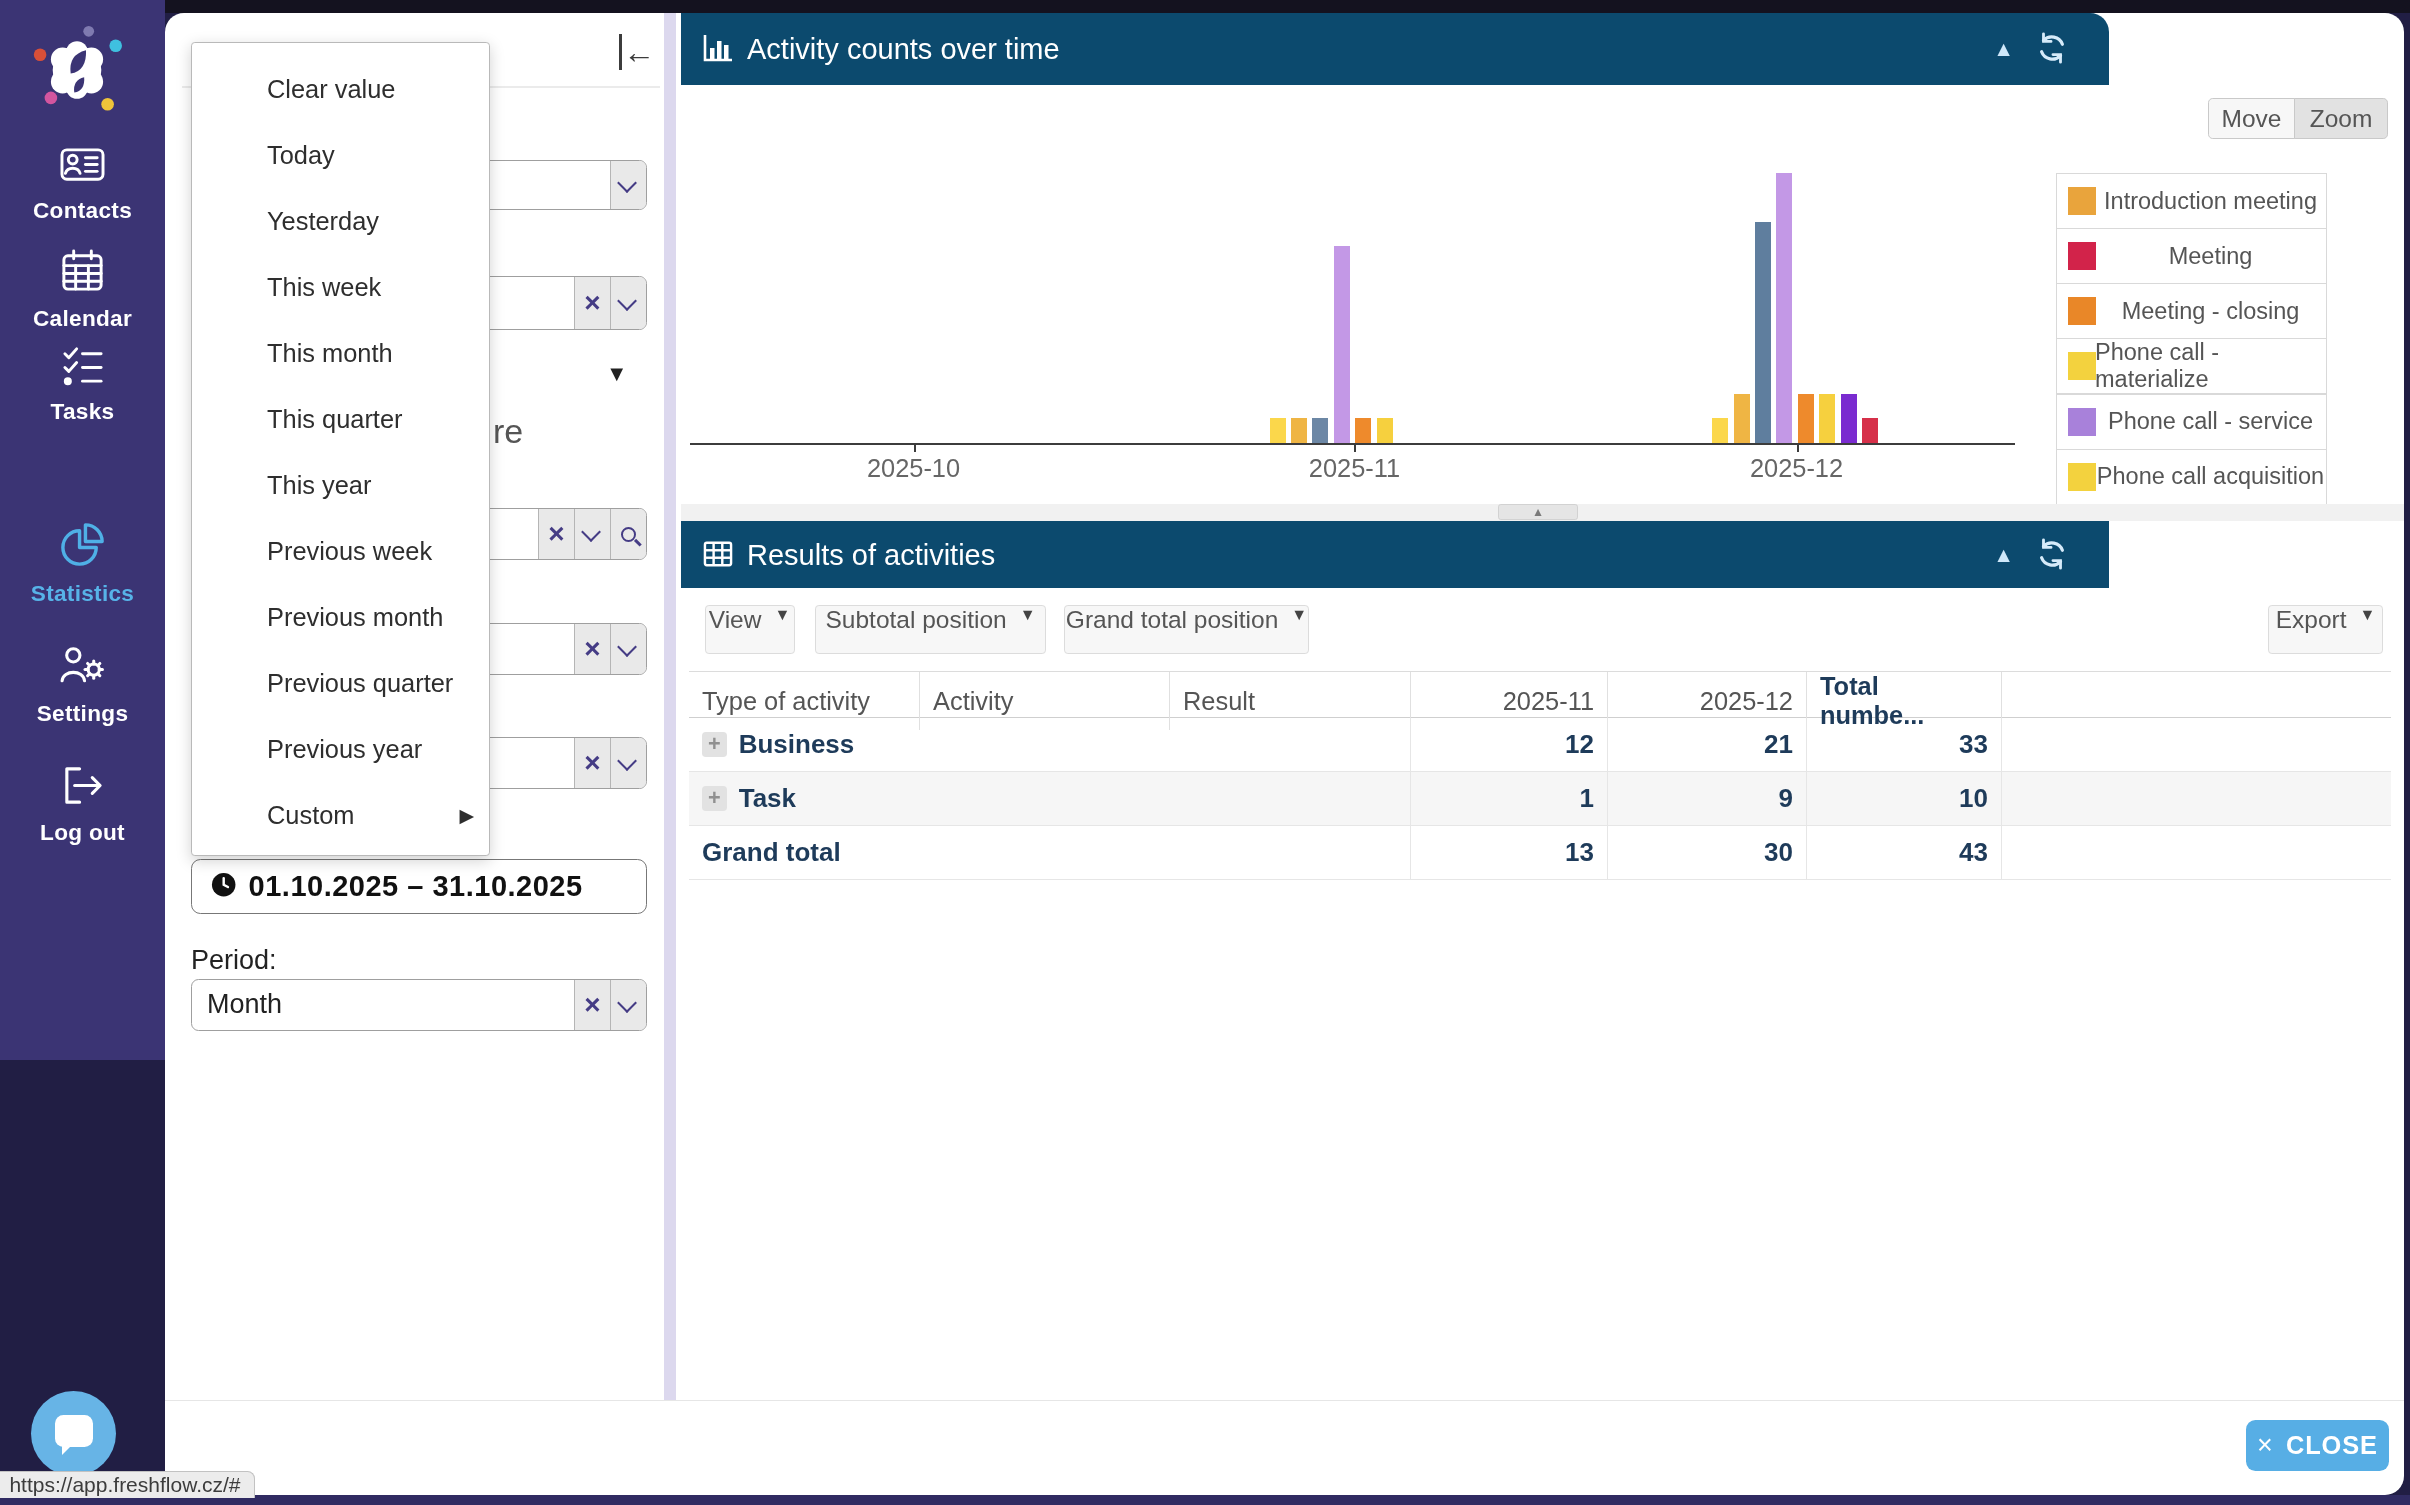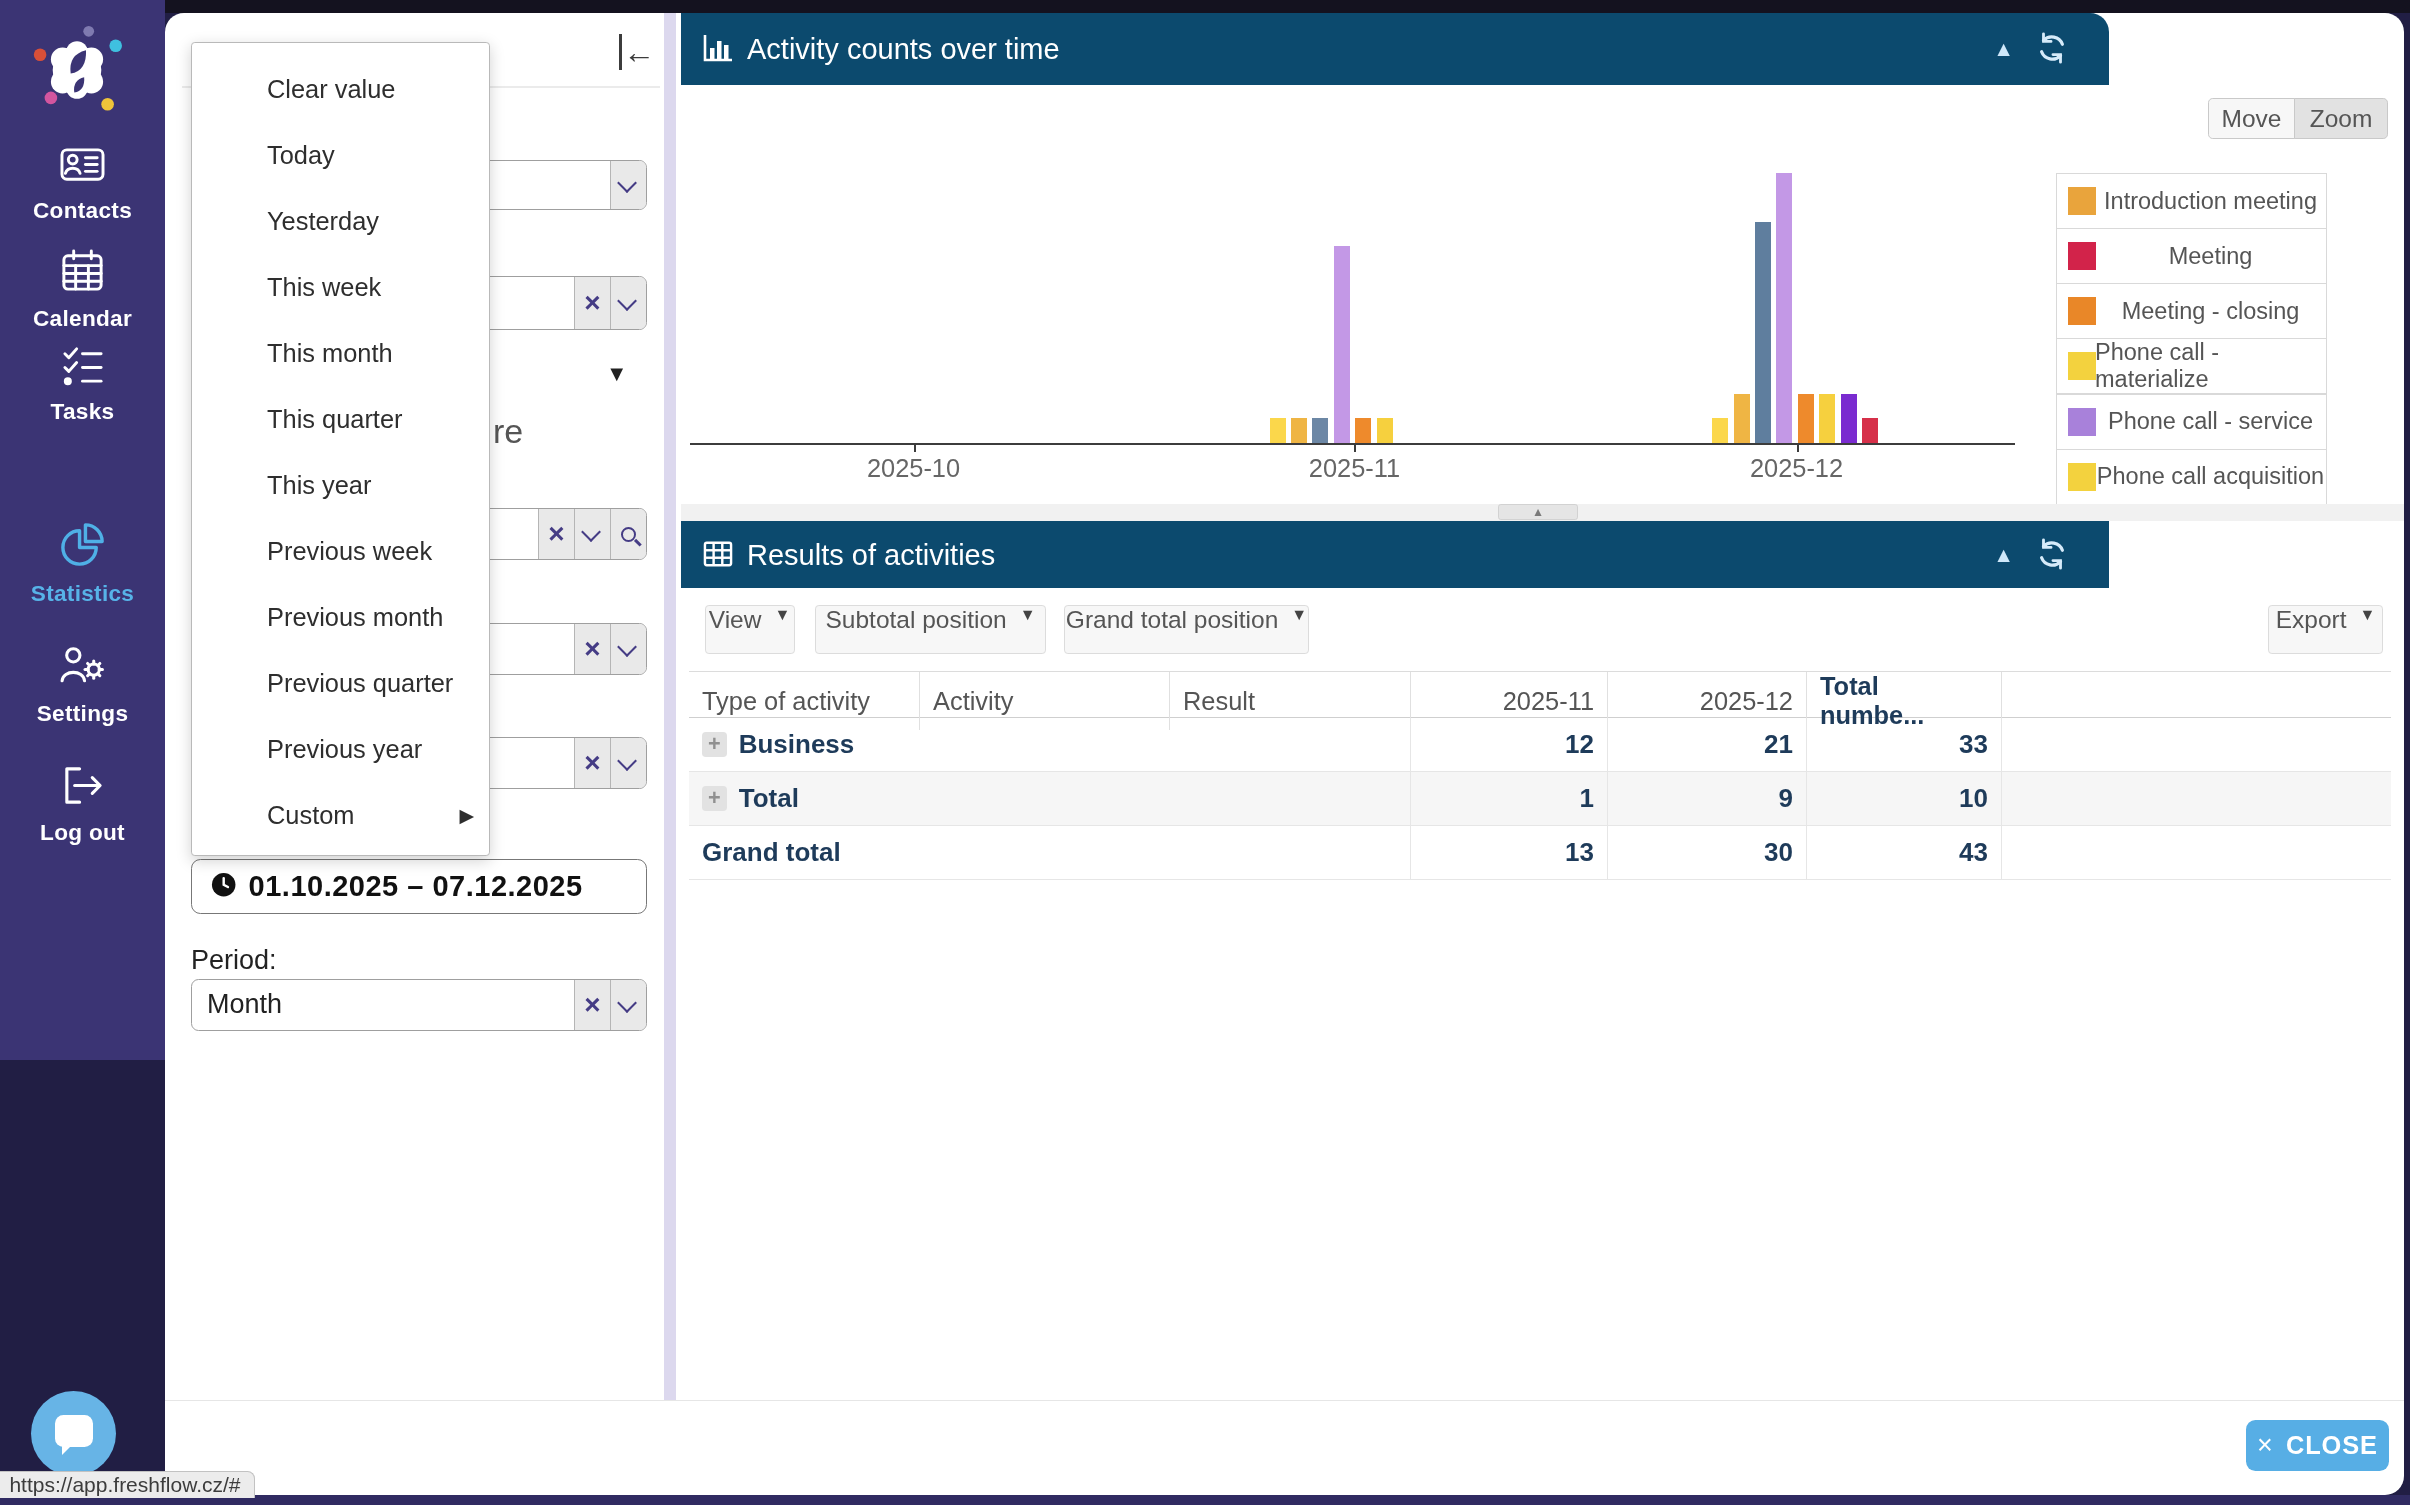--- a/index.html
+++ b/index.html
@@ -280,21 +280,21 @@
         </div>
     </div>
 
     <div id="date-range">
       <span>
         <svg width="25.4" height="25.4" viewBox="0 0 27 27">
           <circle cx="13.5" cy="13.5" r="12.5" fill="#111"></circle>
           <path d="M13.5,6.5 V13.5 L18,16" stroke="#fff" stroke-width="2.6" fill="none" stroke-linecap="round"></path>
         </svg>
       </span>
-      <span class="txt">01.10.2025 – 07.12.2025</span>
+      <span class="txt">01.10.2025 – 31.10.2025</span>
     </div>
 
     <div class="period-lbl">Period:</div>
     <div class="fselect" id="period-select">
       <div class="field">Month</div>
       <div class="btn">
           <span class="xg">×</span>
         </div>
       <div class="btn">
           <span class="chev"></span>
@@ -462,21 +462,21 @@
           <div class="cell"></div>
           <div class="cell"></div>
           <div class="cell numcol">12</div>
           <div class="cell numcol">21</div>
           <div class="cell numcol">33</div>
           <div class="cell numcol"></div>
         </div>
         <div class="trow brow zebra">
           <div class="cell">
             <span class="expander">+</span>
-            <span>Total</span>
+            <span>Task</span>
           </div>
           <div class="cell"></div>
           <div class="cell"></div>
           <div class="cell numcol">1</div>
           <div class="cell numcol">9</div>
           <div class="cell numcol">10</div>
           <div class="cell numcol"></div>
         </div>
         <div class="trow brow">
           <div class="cell">

